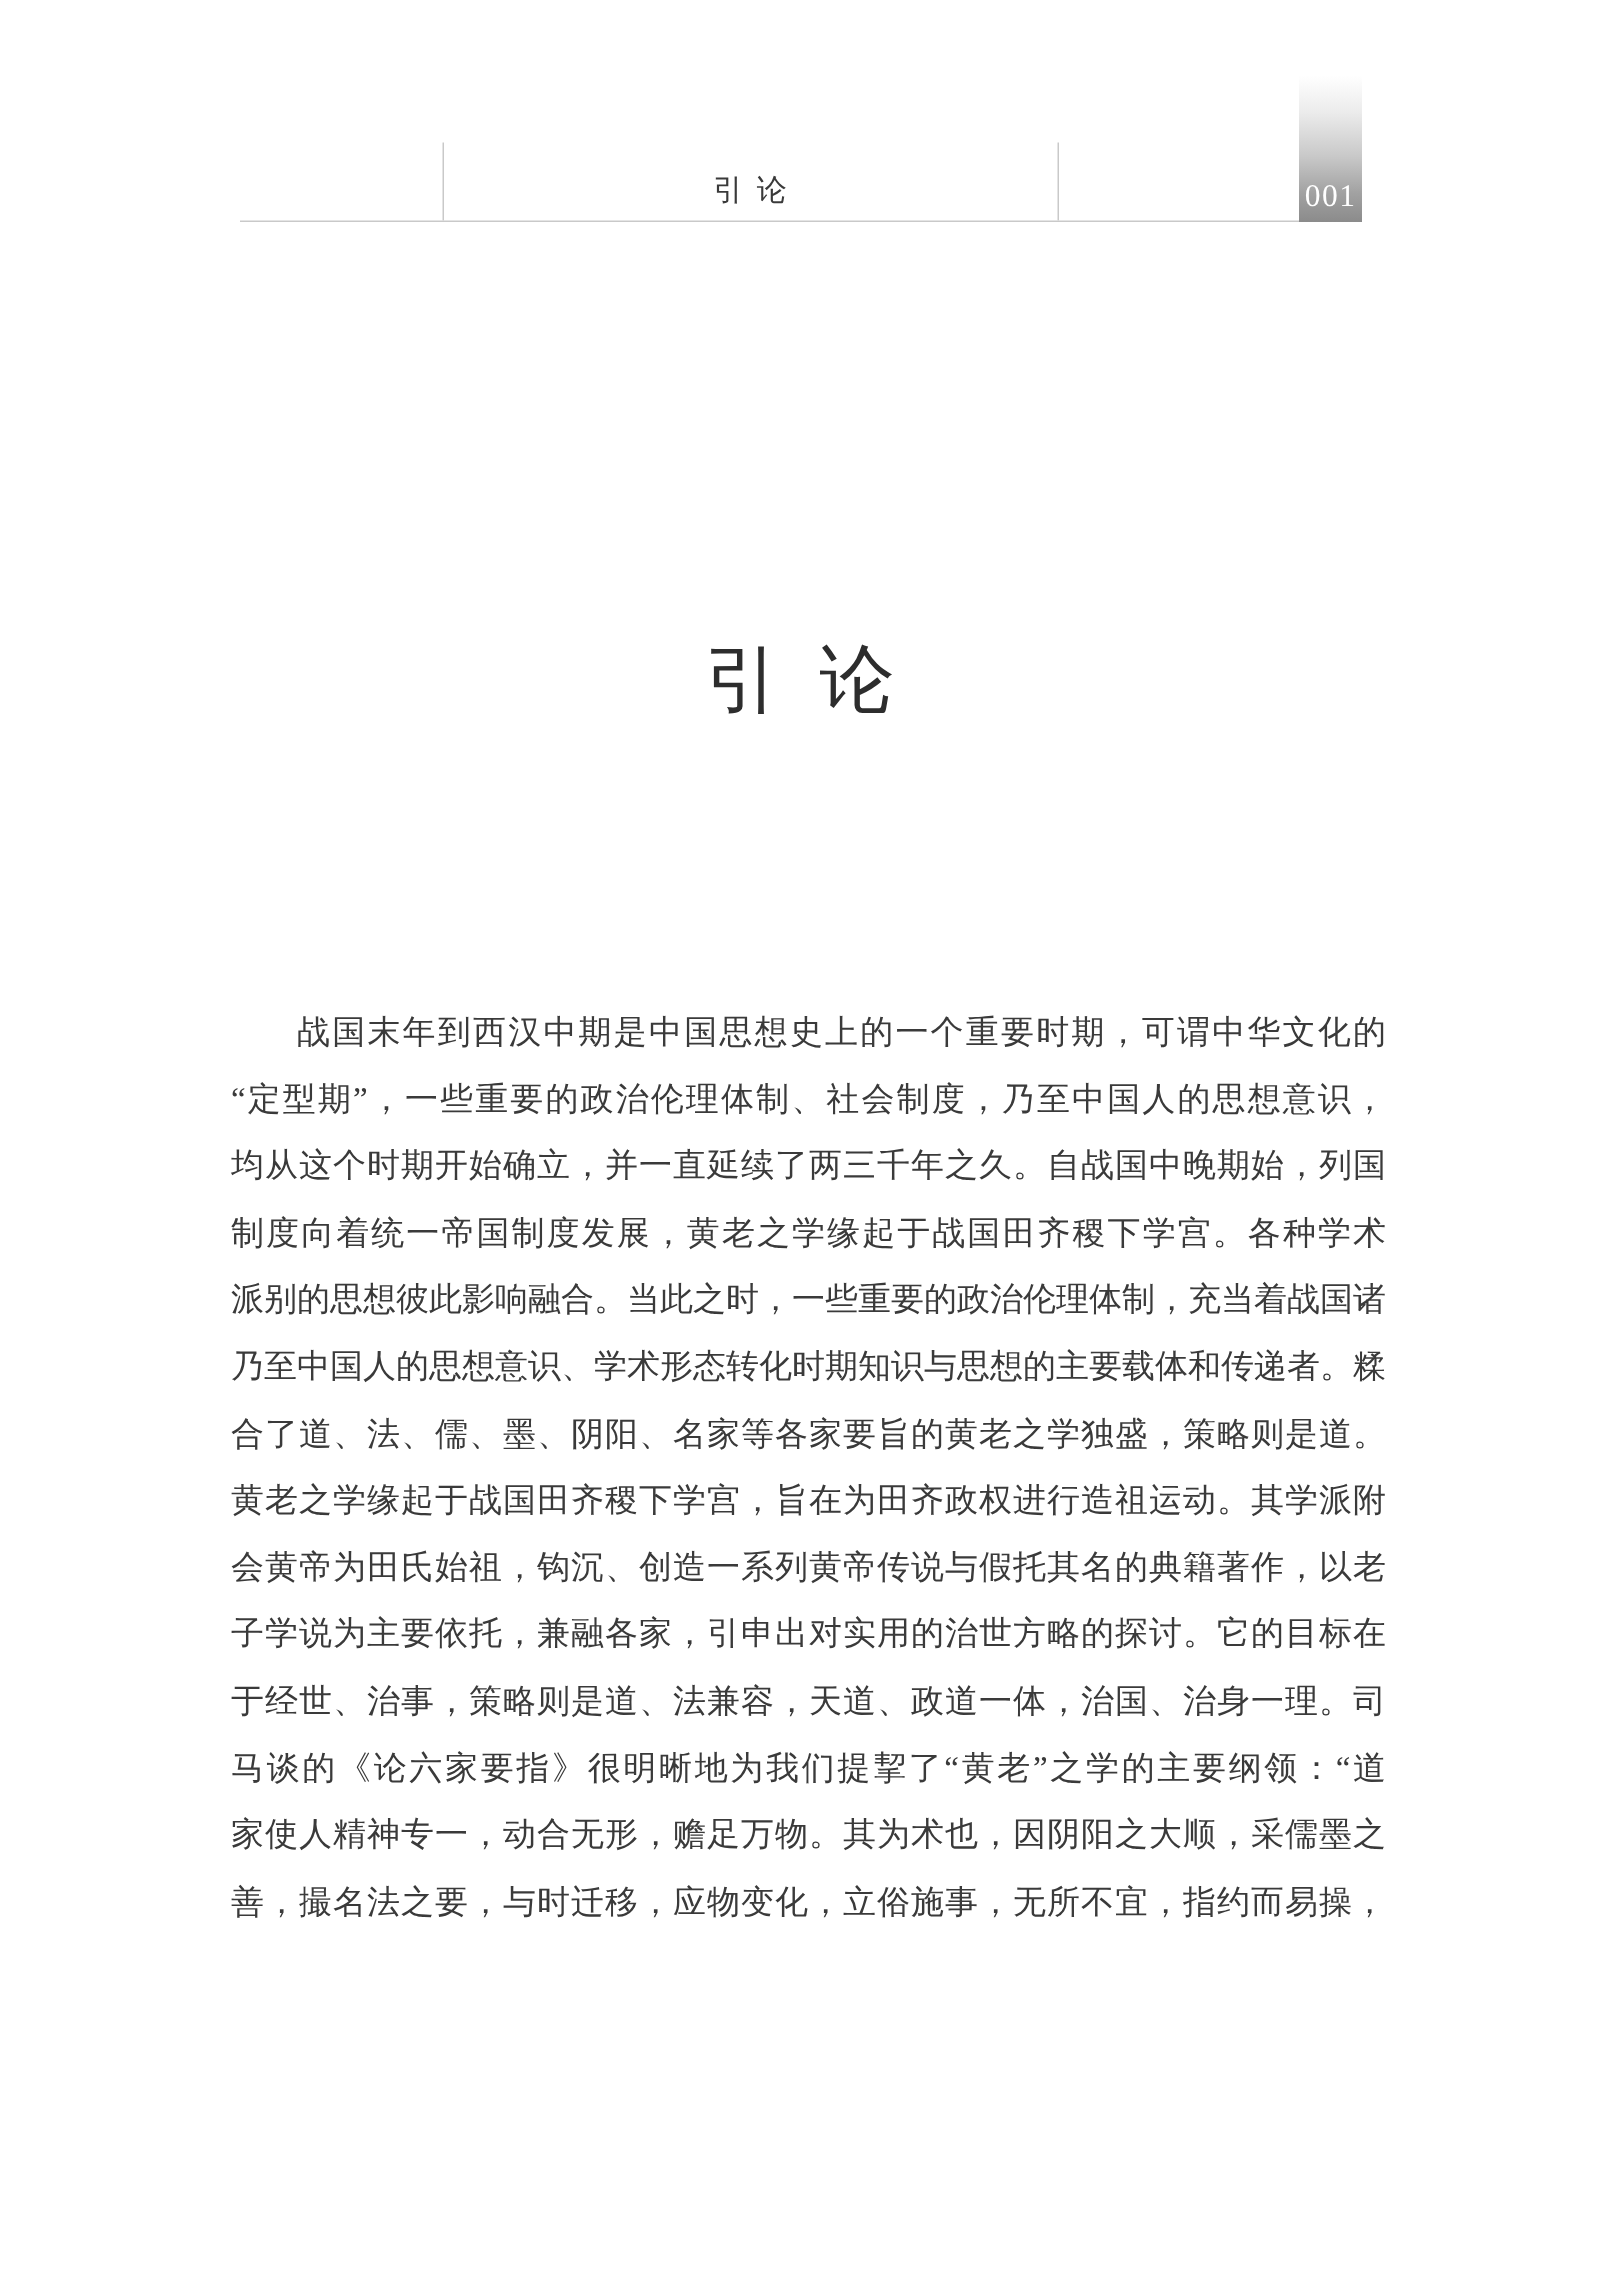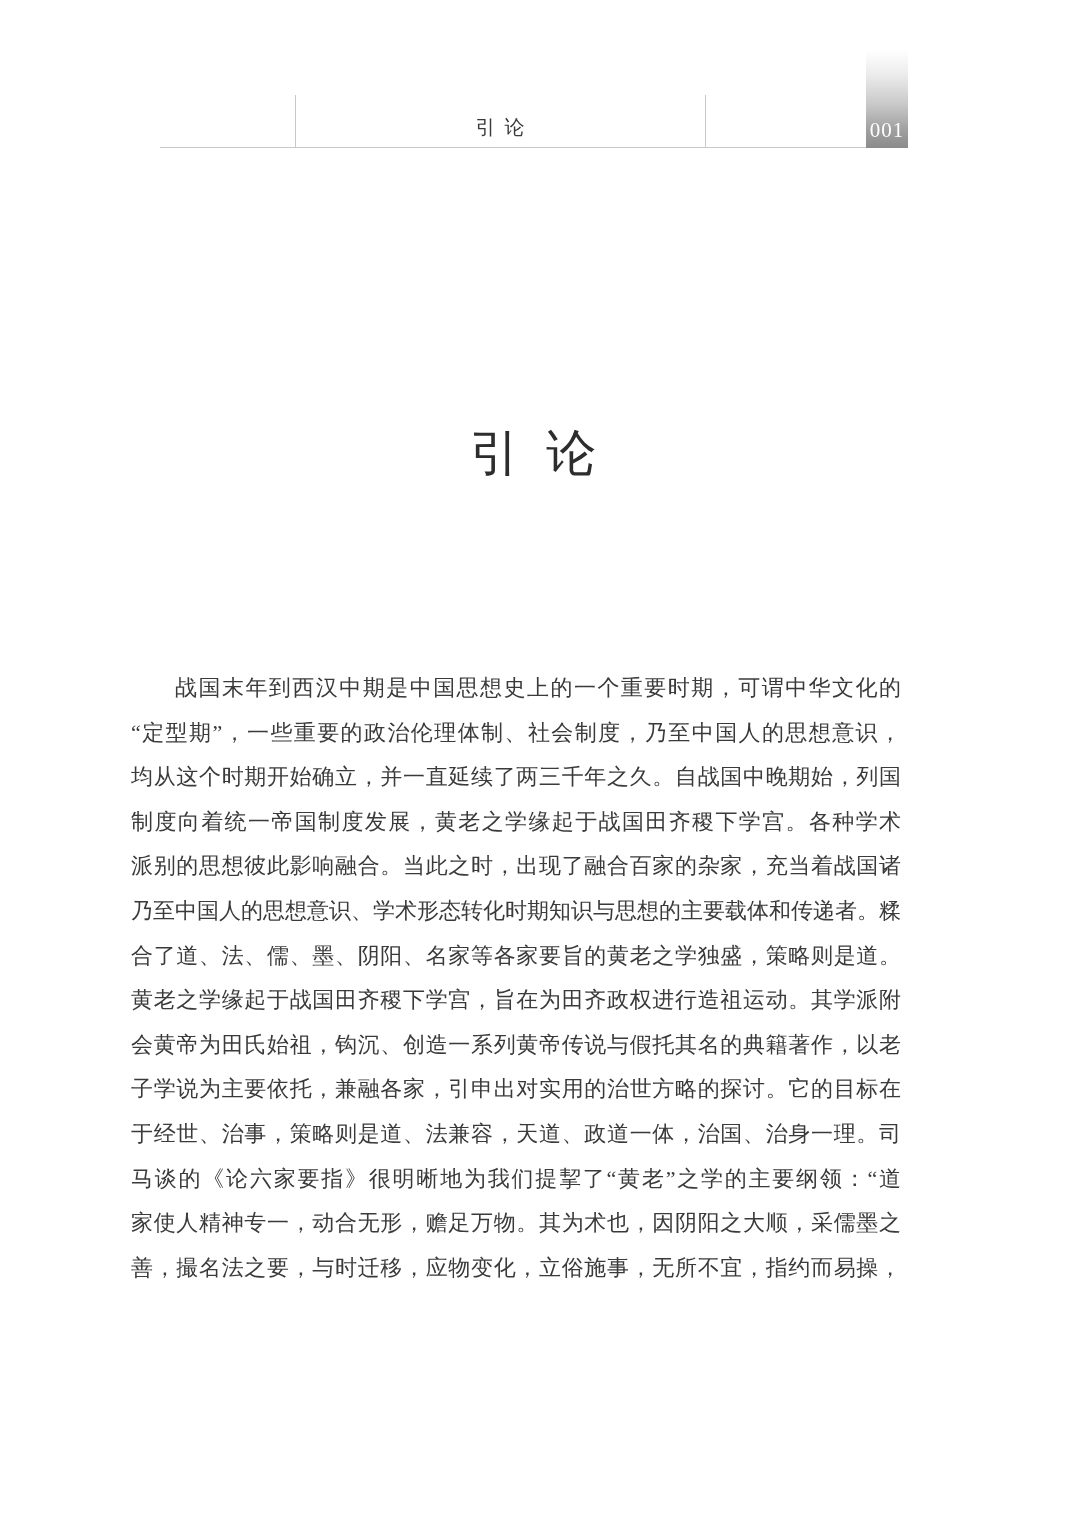--- a/index.html
+++ b/index.html
@@ -83,21 +83,21 @@
     font-size: 50px;
     line-height: 58px;
     font-weight: normal;
     color: #2d2d2d;
     word-spacing: 14px;
   }
 
   
   .body-block {
     position: absolute;
-    left: 131px;
+    left: 154px;
     top: 666px;
     width: 770px;
     color: #3a3a3a;
     font-size: 22px;
   }
   .body-line {
     height: 44.6px;
     line-height: 44.6px;
     text-align: justify;
     text-align-last: justify;
@@ -121,21 +121,21 @@
     <span class="page-num">001</span>
   </div>
 
   <h1 class="main-title">引 论</h1>
 
   <div class="body-block">
       <div class="body-line">战国末年到西汉中期是中国思想史上的一个重要时期，可谓中华文化的</div>
       <div class="body-line">“定型期”，一些重要的政治伦理体制、社会制度，乃至中国人的思想意识，</div>
       <div class="body-line">均从这个时期开始确立，并一直延续了两三千年之久。自战国中晚期始，列国</div>
       <div class="body-line">制度向着统一帝国制度发展，黄老之学缘起于战国田齐稷下学宫。各种学术</div>
-      <div class="body-line">派别的思想彼此影响融合。当此之时，出现了融合百家的杂家，充当着战国诸</div>
+      <div class="body-line">派别的思想彼此影响融合。当此之时，一些重要的政治伦理体制，充当着战国诸</div>
       <div class="body-line">乃至中国人的思想意识、学术形态转化时期知识与思想的主要载体和传递者。糅</div>
       <div class="body-line">合了道、法、儒、墨、阴阳、名家等各家要旨的黄老之学独盛，策略则是道。</div>
       <div class="body-line">黄老之学缘起于战国田齐稷下学宫，旨在为田齐政权进行造祖运动。其学派附</div>
       <div class="body-line">会黄帝为田氏始祖，钩沉、创造一系列黄帝传说与假托其名的典籍著作，以老</div>
       <div class="body-line">子学说为主要依托，兼融各家，引申出对实用的治世方略的探讨。它的目标在</div>
       <div class="body-line">于经世、治事，策略则是道、法兼容，天道、政道一体，治国、治身一理。司</div>
       <div class="body-line">马谈的《论六家要指》很明晰地为我们提挈了“黄老”之学的主要纲领：“道</div>
       <div class="body-line">家使人精神专一，动合无形，赡足万物。其为术也，因阴阳之大顺，采儒墨之</div>
       <div class="body-line">善，撮名法之要，与时迁移，应物变化，立俗施事，无所不宜，指约而易操，</div>
     </div>

